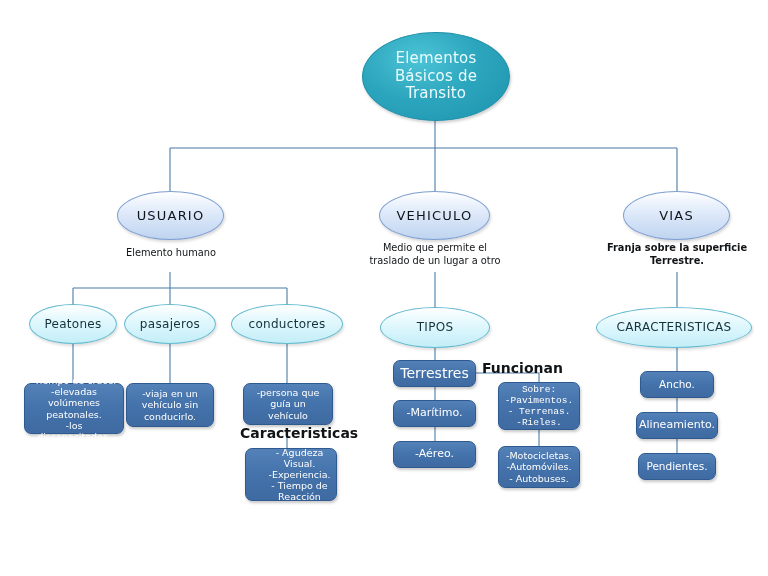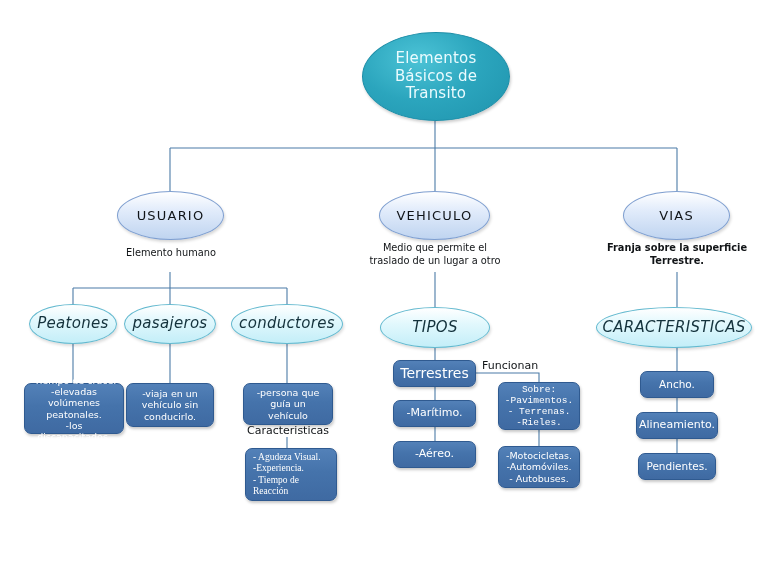--- a/index.html
+++ b/index.html
@@ -59,24 +59,23 @@
     letter-spacing: 1.2px;
     box-shadow: 1px 2px 3px rgba(0,0,0,0.16);
   }
 
   
   .ellipse-l3 {
     border-radius: 50%;
     background: linear-gradient(180deg, #ffffff 0%, #e2f8fd 40%, #c3eef8 100%);
     border: 1px solid #63b9cf;
     color: #14323c;
-    font-size: 15px;
+    font-size: 12px;
     letter-spacing: .3px;
     box-shadow: 1px 2px 3px rgba(0,0,0,0.14);
-    font-style: italic;
   }
 
   
   .box {
     border-radius: 7px;
     background: linear-gradient(180deg, #5381b8 0%, #4573ab 45%, #3f6aa2 100%);
     border: 1px solid #2f5party;
     border: 1px solid #2f5a90;
     color: #ffffff;
     font-size: 9.5px;
@@ -85,21 +84,21 @@
   }
 
   
   .caption {
     position: absolute;
     color: #111417;
     font-size: 9.8px;
     text-align: center;
     line-height: 1.32;
   }
-  .caption.tiny { font-size: 11px; }
+  .caption.tiny { font-size: 14px; font-weight: bold; }
 </style>
 </head>
 <body>
 
 <div id="canvas">
 
   <svg class="lines" viewBox="0 0 768 576" xmlns="http://www.w3.org/2000/svg">
     <g stroke="#4b7ba7" stroke-width="1.1" fill="none" shape-rendering="geometricPrecision">
 
       <path d="M435,121 L435,148"></path>
@@ -173,21 +172,21 @@
 vehículo sin
 conducirlo.</div>
 
   <div class="node ellipse-l3" style="left:231px; top:304px; width:112px; height:40px;">
     <span>conductores</span>
   </div>
   <div class="node box" style="left:243px; top:383px; width:90px; height:42px; white-space:pre-line;">-persona que
 guía un
 vehículo</div>
   <div class="caption tiny" style="left:240px; top:424px; width:96px;">Caracteristicas</div>
-  <div class="node box" style="left:245px; top:448px; width:92px; height:53px; white-space:pre-line; justify-content:flex-start; text-align:left; padding-left:7px;font-family:Liberation Serif, serif;">- Agudeza Visual.
+  <div class="node box" style="left:245px; top:448px; width:92px; height:53px; white-space:pre-line; justify-content:flex-start; text-align:center; padding-left:21px;">- Agudeza Visual.
 -Experiencia.
 - Tiempo de
 Reacción</div>
 
   <div class="node ellipse-l3" style="left:380px; top:307px; width:110px; height:41px;">
     <span>TIPOS</span>
   </div>
 
   <div class="node box" style="left:393px; top:360px; width:83px; height:27px; font-size:14px;">Terrestres</div>
   <div class="node box" style="left:393px; top:400px; width:83px; height:27px; font-size:11px;">-Marítimo.</div>

